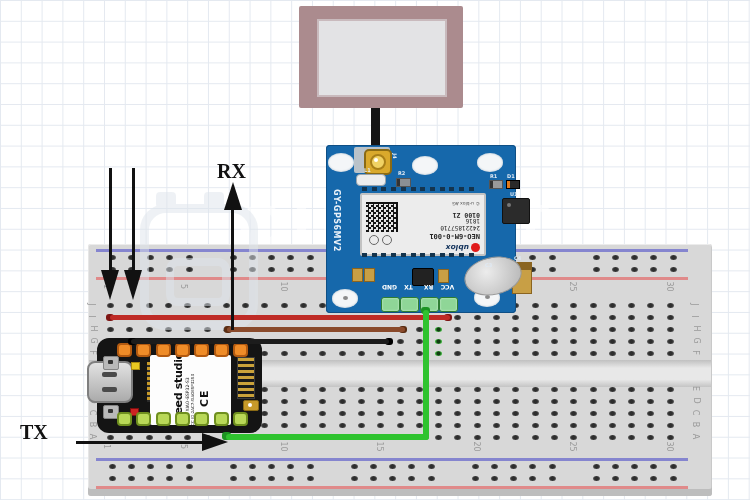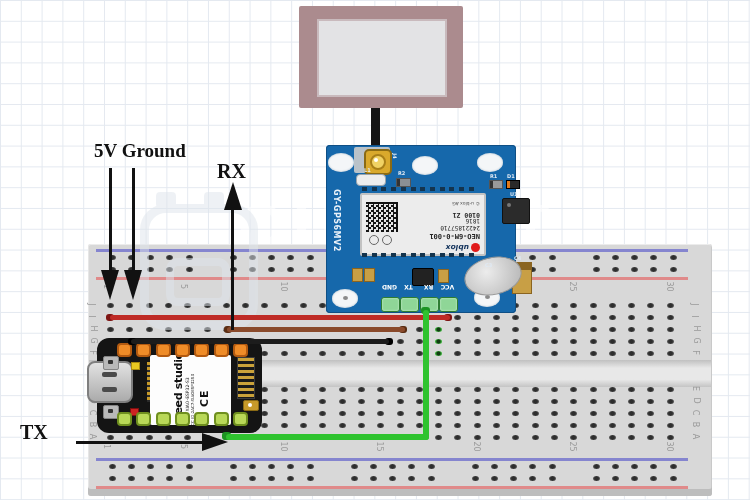--- a/index.html
+++ b/index.html
@@ -709,21 +709,20 @@
         <div class="pin-g" style="left: 77.9px; top: 74px; width: 15px; height: 14px;"></div>
         <div class="pin-o" style="left: 97.2px; top: 5px; width: 15px; height: 14px;"></div>
         <div class="pin-g" style="left: 97.2px; top: 74px; width: 15px; height: 14px;"></div>
         <div class="pin-o" style="left: 116.5px; top: 5px; width: 15px; height: 14px;"></div>
         <div class="pin-g" style="left: 116.5px; top: 74px; width: 15px; height: 14px;"></div>
         <div class="pin-o" style="left: 135.8px; top: 5px; width: 15px; height: 14px;"></div>
         <div class="pin-g" style="left: 135.8px; top: 74px; width: 15px; height: 14px;"></div>
       </div>
   </div>
 
-  <div class="abs ann" style="left:94px;top:140px;font-size:19px;">5V Ground</div>
   <div class="shaft" style="left:109px;top:168px;width:3px;height:104px;"></div>
   <div class="tri" style="left:101px;top:270px;border-left:9px solid transparent;border-right:9px solid transparent;border-top:30px solid #111;"></div>
   <div class="shaft" style="left:132px;top:168px;width:3px;height:104px;"></div>
   <div class="tri" style="left:124px;top:270px;border-left:9px solid transparent;border-right:9px solid transparent;border-top:30px solid #111;"></div>
 
   <div class="abs ann" style="left:217px;top:160px;font-size:20px;">RX</div>
   <div class="tri" style="left:224px;top:182px;border-left:9px solid transparent;border-right:9px solid transparent;border-bottom:28px solid #111;"></div>
   <div class="shaft" style="left:231px;top:206px;width:3px;height:124px;"></div>
 
   <div class="abs ann" style="left:20px;top:421px;font-size:20px;">TX</div>

